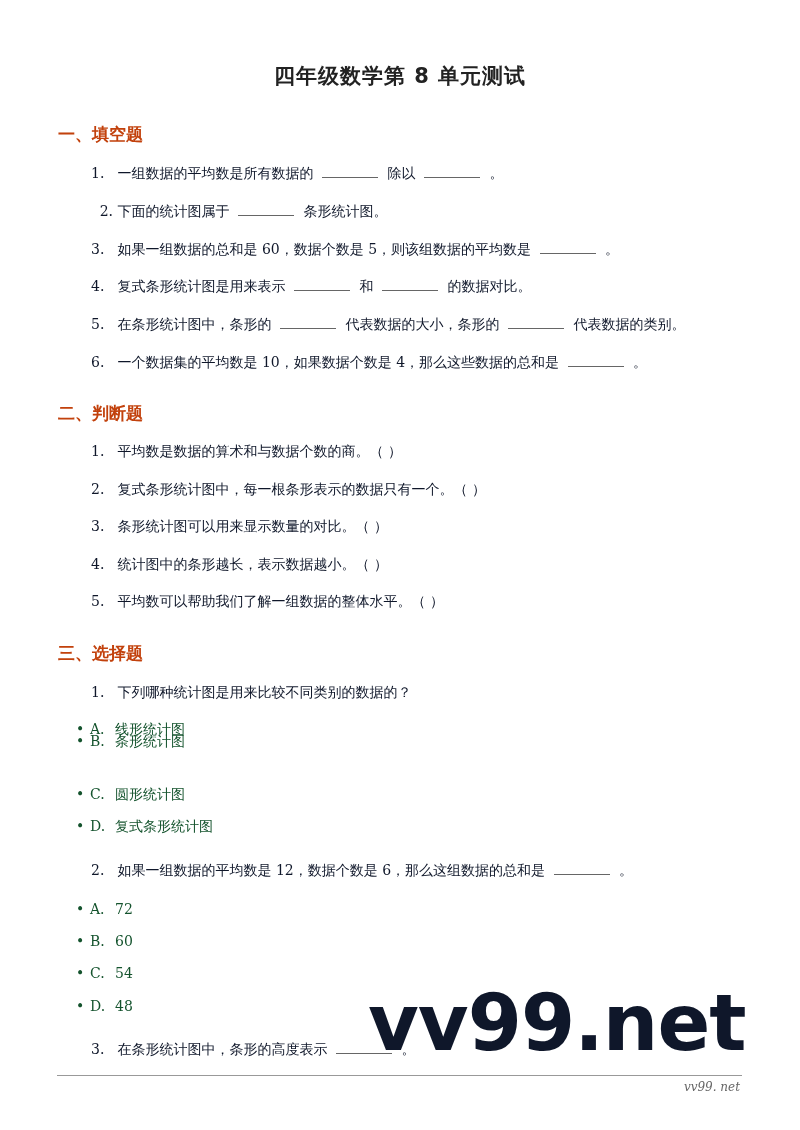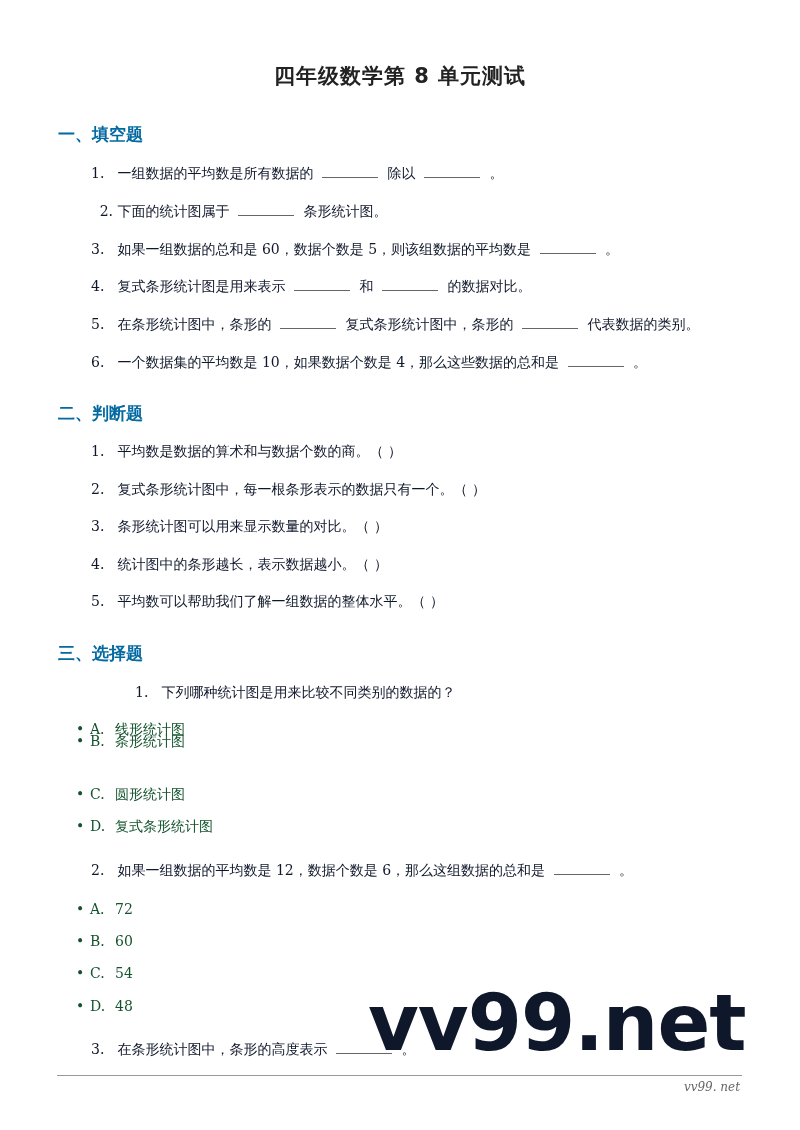--- a/index.html
+++ b/index.html
@@ -8,21 +8,21 @@
     font-family: "DejaVu Serif", "Liberation Serif", serif; color: #333333;
   }
   .title {
     position: absolute; left: 0; top: 62px; width: 800px; text-align: center;
     font-family: "DejaVu Sans", "Liberation Sans", sans-serif;
     font-size: 21px; font-weight: bold; color: #222222; letter-spacing: 1px;
   }
   .section-heading {
     position: absolute; left: 58px;
     font-family: "DejaVu Sans", "Liberation Sans", sans-serif;
-    font-size: 17px; font-weight: bold; color: #0369a1;
+    font-size: 17px; font-weight: bold; color: #c2410c;
   }
   .line {
     position: absolute; left: 91px; font-size: 14px; color: #0f172a; white-space: nowrap;
   }
   .line .num { display: inline-block; min-width: 22px; }
   .blank {
     display: inline-block; width: 56px; border-bottom: 1px solid #666666;
     margin: 0 9px; height: 1px; vertical-align: baseline;
   }
   .option {
@@ -69,21 +69,21 @@
     <span>如果一组数据的总和是 60，数据个数是 5，则该组数据的平均数是</span><span class="blank"></span><span>。</span>
   </div>
 
   <div class="line" style="top:278px;">
     <span class="num">4.</span>
     <span>复式条形统计图是用来表示</span><span class="blank"></span><span>和</span><span class="blank"></span><span>的数据对比。</span>
   </div>
 
   <div class="line" style="top:316px;">
     <span class="num">5.</span>
-    <span>在条形统计图中，条形的</span><span class="blank"></span><span>复式条形统计图中，条形的</span><span class="blank"></span><span>代表数据的类别。</span>
+    <span>在条形统计图中，条形的</span><span class="blank"></span><span>代表数据的大小，条形的</span><span class="blank"></span><span>代表数据的类别。</span>
   </div>
 
   <div class="line" style="top:354px;">
     <span class="num">6.</span>
     <span>一个数据集的平均数是 10，如果数据个数是 4，那么这些数据的总和是</span><span class="blank"></span><span>。</span>
   </div>
 
   <div class="section-heading" style="top:402px;">二、判断题</div>
 
   <div class="line" style="top:443px;">
@@ -102,21 +102,21 @@
     <span class="num">4.</span>
     <span>统计图中的条形越长，表示数据越小。（ ）</span>
   </div>
   <div class="line" style="top:593px;">
     <span class="num">5.</span>
     <span>平均数可以帮助我们了解一组数据的整体水平。（ ）</span>
   </div>
 
   <div class="section-heading" style="top:642px;">三、选择题</div>
 
-  <div class="line" style="top:684px;margin-left:44px;">
+  <div class="line" style="top:684px;">
     <span class="num">1.</span>
     <span>下列哪种统计图是用来比较不同类别的数据的？</span>
   </div>
 
   <div class="option" style="top:721px;">
     <span class="bullet">•</span><span class="letter">A.</span><span>线形统计图</span>
   </div>
   <div class="option" style="top:733px;">
     <span class="bullet">•</span><span class="letter">B.</span><span>条形统计图</span>
   </div>

